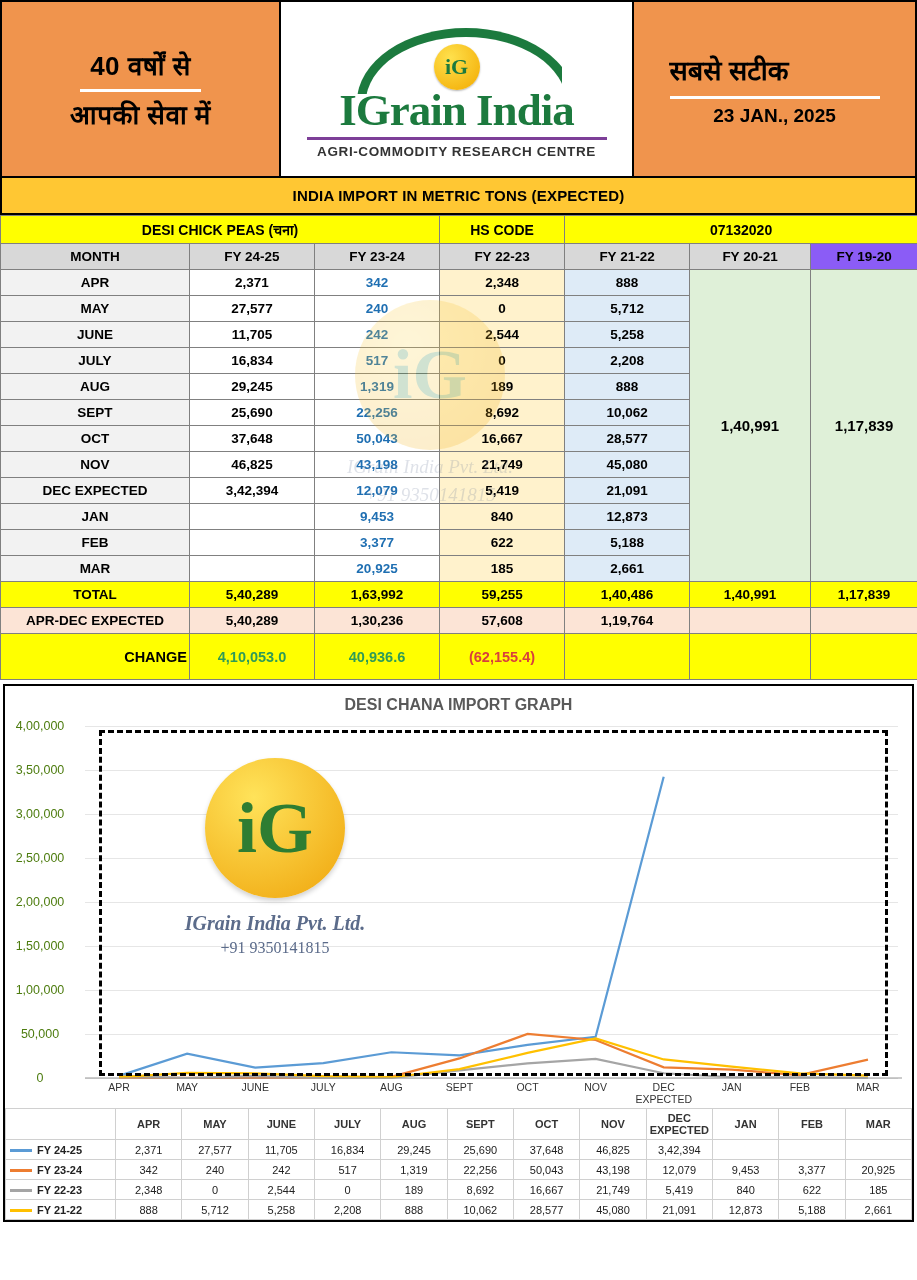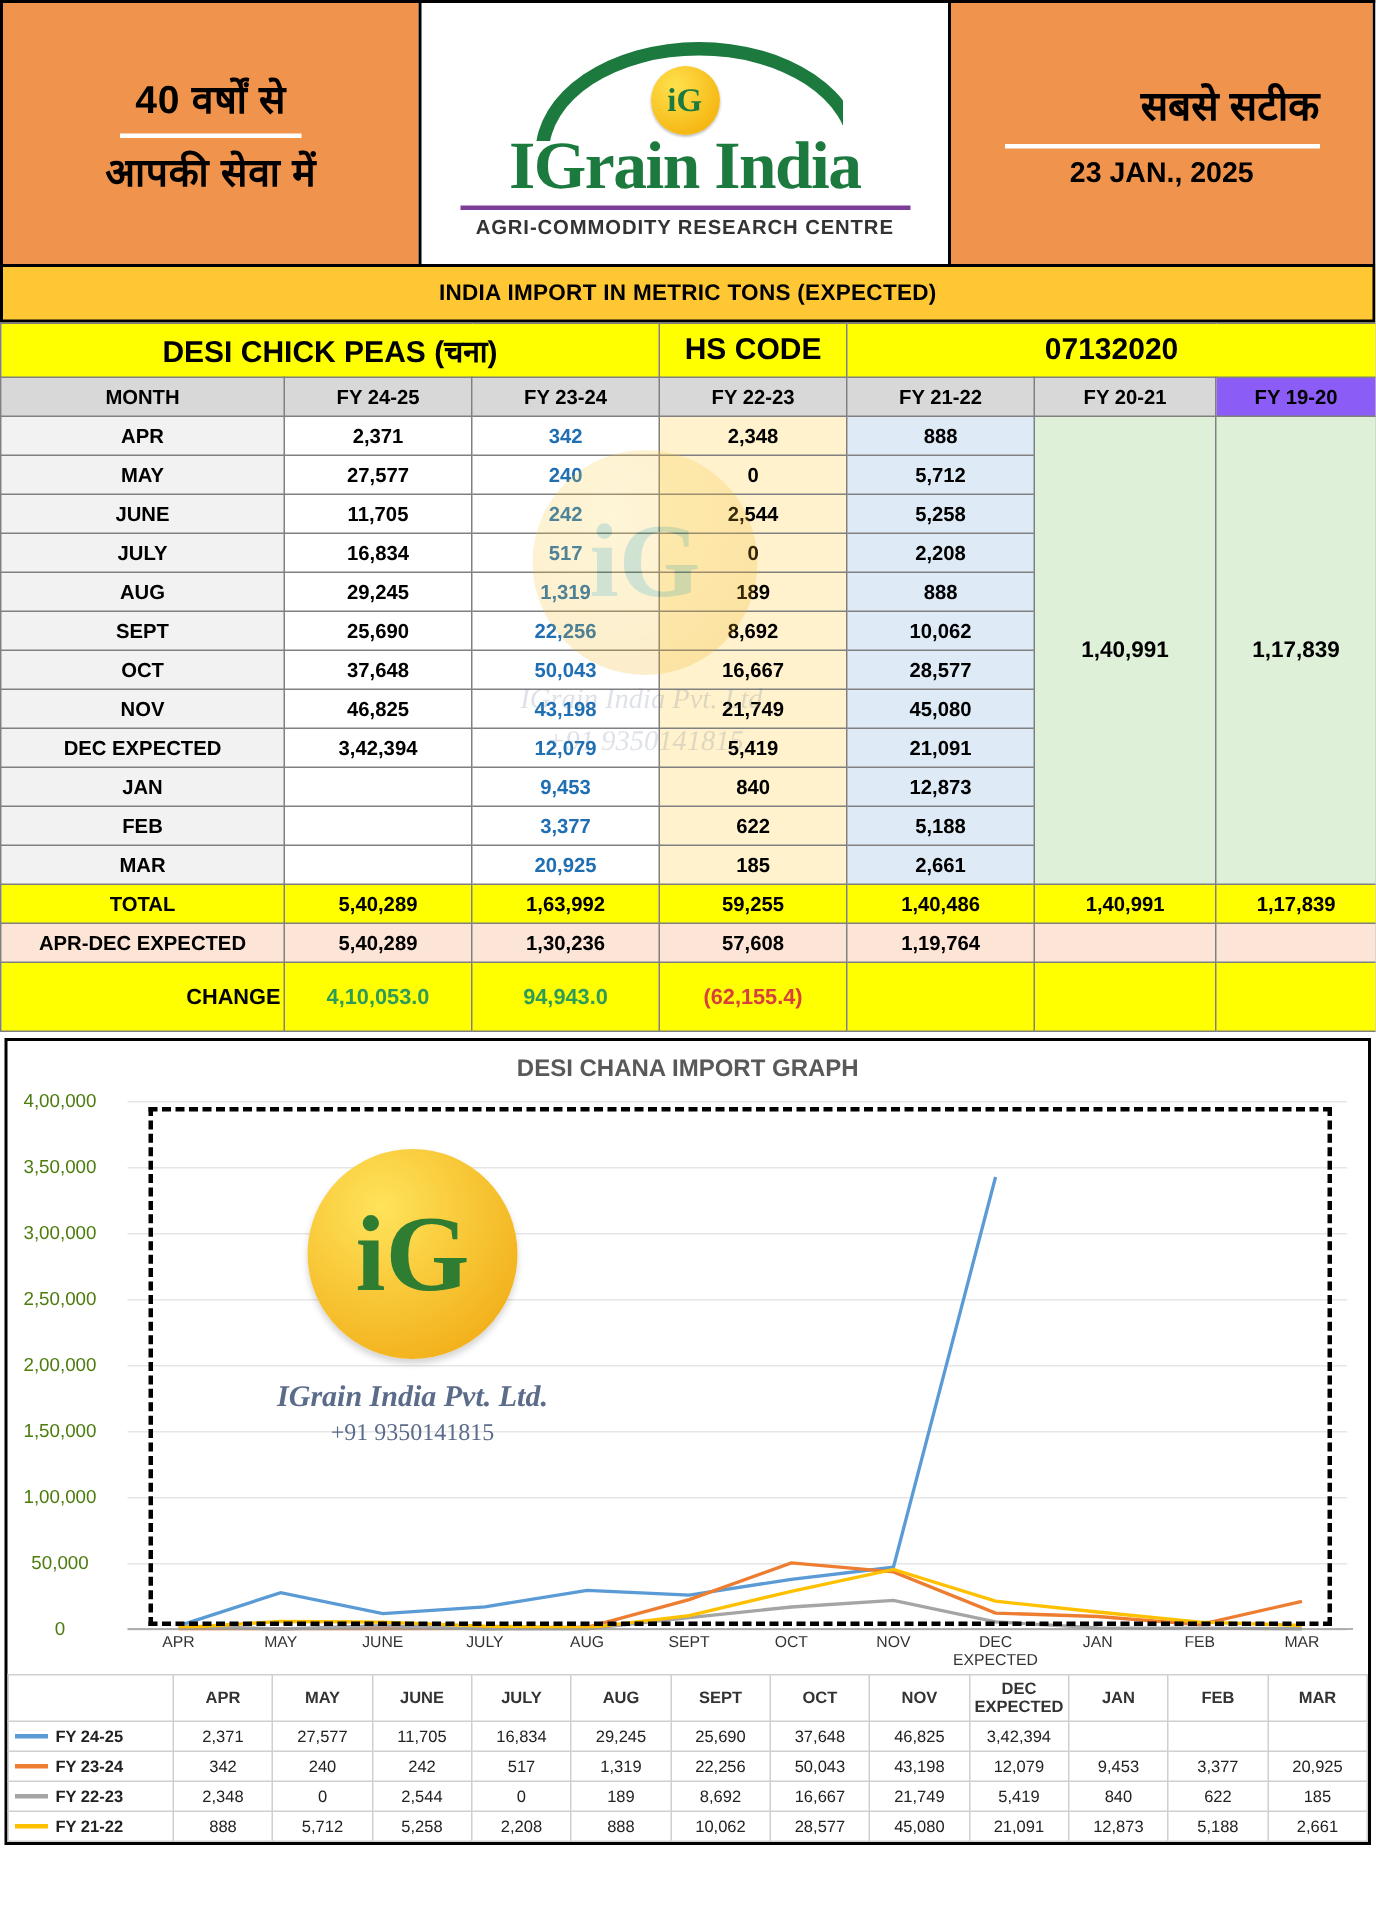--- a/index.html
+++ b/index.html
@@ -33,21 +33,21 @@
   .hdr-left .line1, .hdr-left .line2 {
     font-size: 26px;
     font-weight: bold;
     color: #000;
     letter-spacing: .5px;
     padding: 2px 10px;
   }
   .hdr-left .line1 { border-bottom: 3px solid #ffffff; padding-bottom:6px; }
   .hdr-right .r1 {
     font-size: 27px; font-weight: bold; color:#000; padding-bottom:8px;
-    border-bottom: 3px solid #ffffff; width: 210px; text-align:right;
+    border-bottom: 3px solid #ffffff; width: 210px; text-align:left;
   }
   .hdr-right .r2 { font-size: 19px; font-weight: bold; margin-top: 4px; }
   .hdr-center {
     flex: 1;
     background: #fff;
     border-left: 2px solid #000;
     border-right: 2px solid #000;
     display: flex; flex-direction: column; align-items: center; justify-content: center;
     position: relative;
   }
@@ -93,21 +93,21 @@
     table-layout: fixed;
     font-size: 13.5px;
   }
   table.main td, table.main th {
     border: 1px solid #808080;
     text-align: center;
     padding: 4px 2px;
     font-weight: bold;
     height: 26px;
   }
-  .row-info td { background:#FFFF00; font-size: 20px; padding: 7px 2px; }
+  .row-info td { background:#FFFF00; font-size: 14px; padding: 7px 2px; }
   .row-head td {
     background: #D8D8D8; font-size: 13.5px; padding: 12px 2px;
   }
   .row-head td.fy1920 { background:#8b5cf6; }
   td.month { background:#F2F2F2; }
   td.c1 { background:#ffffff; color:#000; }
   td.c2 { background:#ffffff; color:#1F6FB2; }
   td.c3 { background:#FFF2CC; color:#000; }
   td.c4 { background:#DEEBF7; color:#000; }
   td.c5, td.c6 { background:#DFF0D8; color:#000; font-size:15px; }
@@ -343,21 +343,21 @@
         <td>5,40,289</td>
         <td>1,30,236</td>
         <td>57,608</td>
         <td>1,19,764</td>
         <td></td>
         <td></td>
       </tr>
       <tr class="change">
         <td class="lbl">CHANGE</td>
         <td class="green">4,10,053.0</td>
-        <td class="green">94,943.0</td>
+        <td class="green">40,936.6</td>
         <td class="red">(62,155.4)</td>
         <td></td>
         <td></td>
         <td></td>
       </tr>
     </tbody>
   </table>
 
   <div class="chart-box">
     <div class="chart-title">DESI CHANA IMPORT GRAPH</div>

